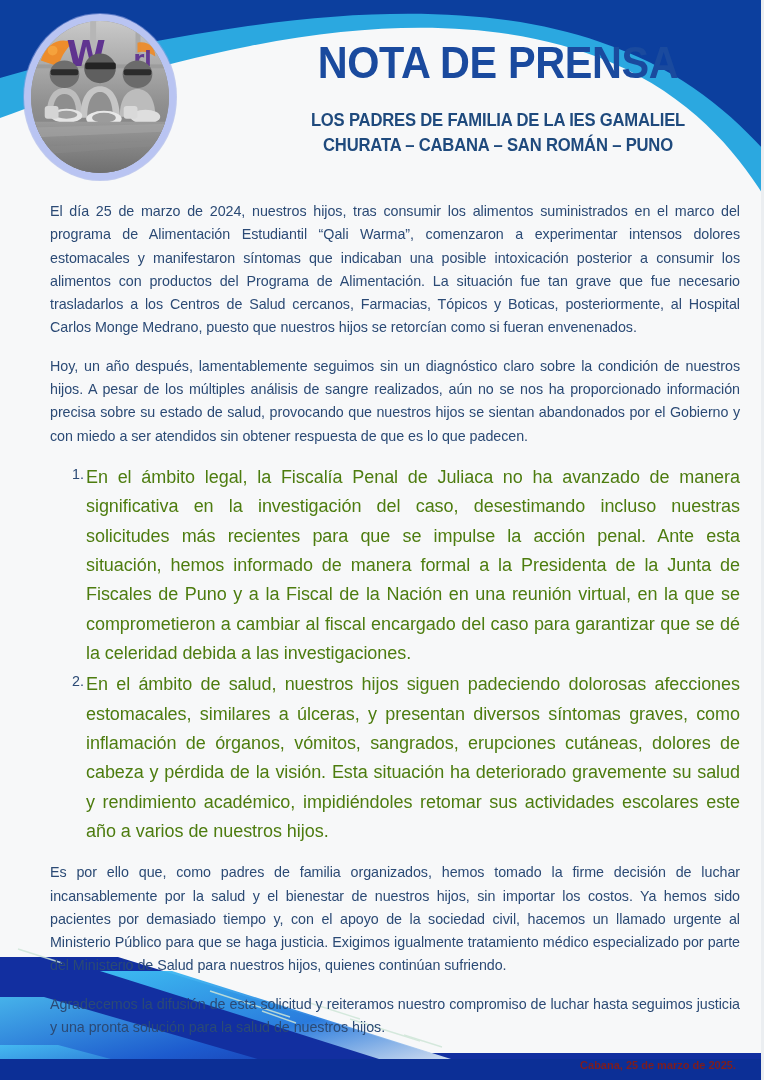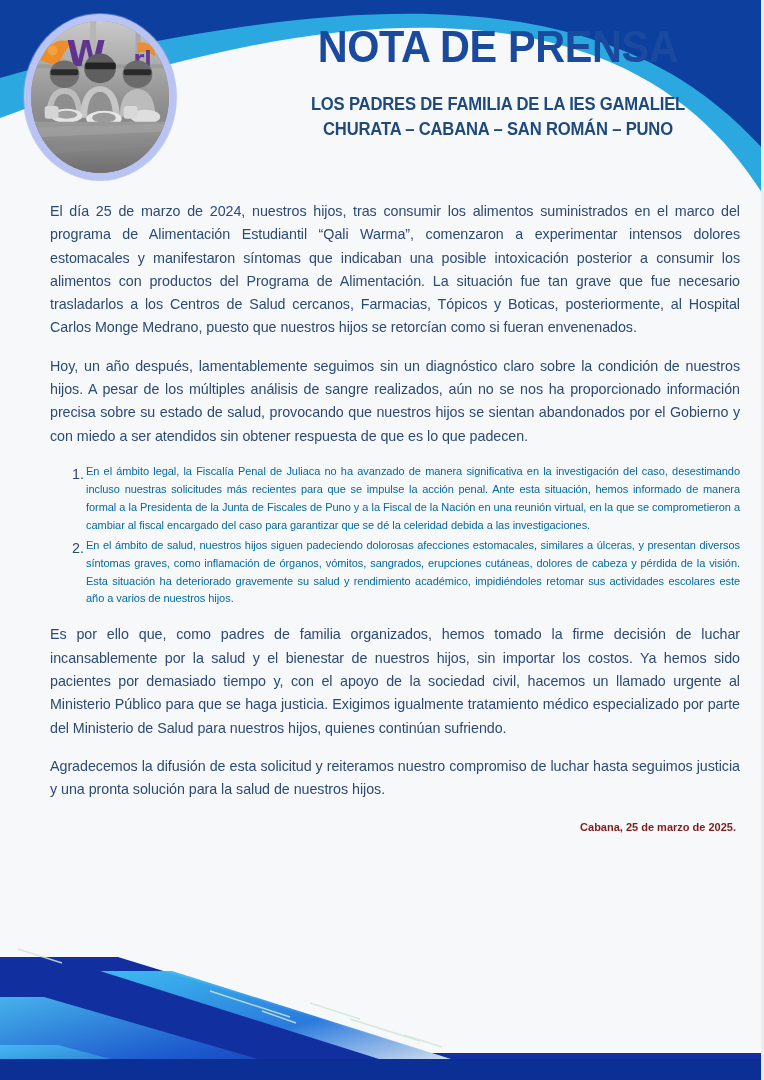--- a/index.html
+++ b/index.html
@@ -43,21 +43,21 @@
     width:100%; height:100%;
     border-radius:50%;
     overflow:hidden;
     background:#8d8d8d;
   }
   .photo svg { display:block; width:100%; height:100%; }
 
   
   .head-text {
     position:absolute;
-    left:248px; top:24px;
+    left:248px; top:40px;
     width:500px;
     z-index:6;
     text-align:center;
   }
   .doc-title {
     font-family:"Liberation Sans", sans-serif;
     font-size:45px;
     font-weight:bold;
     letter-spacing:-0.4px;
     color:#1a4a9e;
@@ -99,23 +99,23 @@
 
   .numlist {
     margin:0 0 15px 0;
     padding-left:22px;
     list-style:none;
     counter-reset:itm;
   }
   .numlist li {
     position:relative;
     counter-increment:itm;
-    font-size:11px;
+    font-size:18px;
     line-height:1.63;
-    color:#0369a1;
+    color:#4d7c0f;
     text-align:justify;
     text-justify:inter-word;
     padding-left:14px;
     margin-bottom:2px;
     letter-spacing:-0.05px;
   }
   .numlist li::before {
     content:counter(itm) ".";
     position:absolute;
     left:0; top:0;

